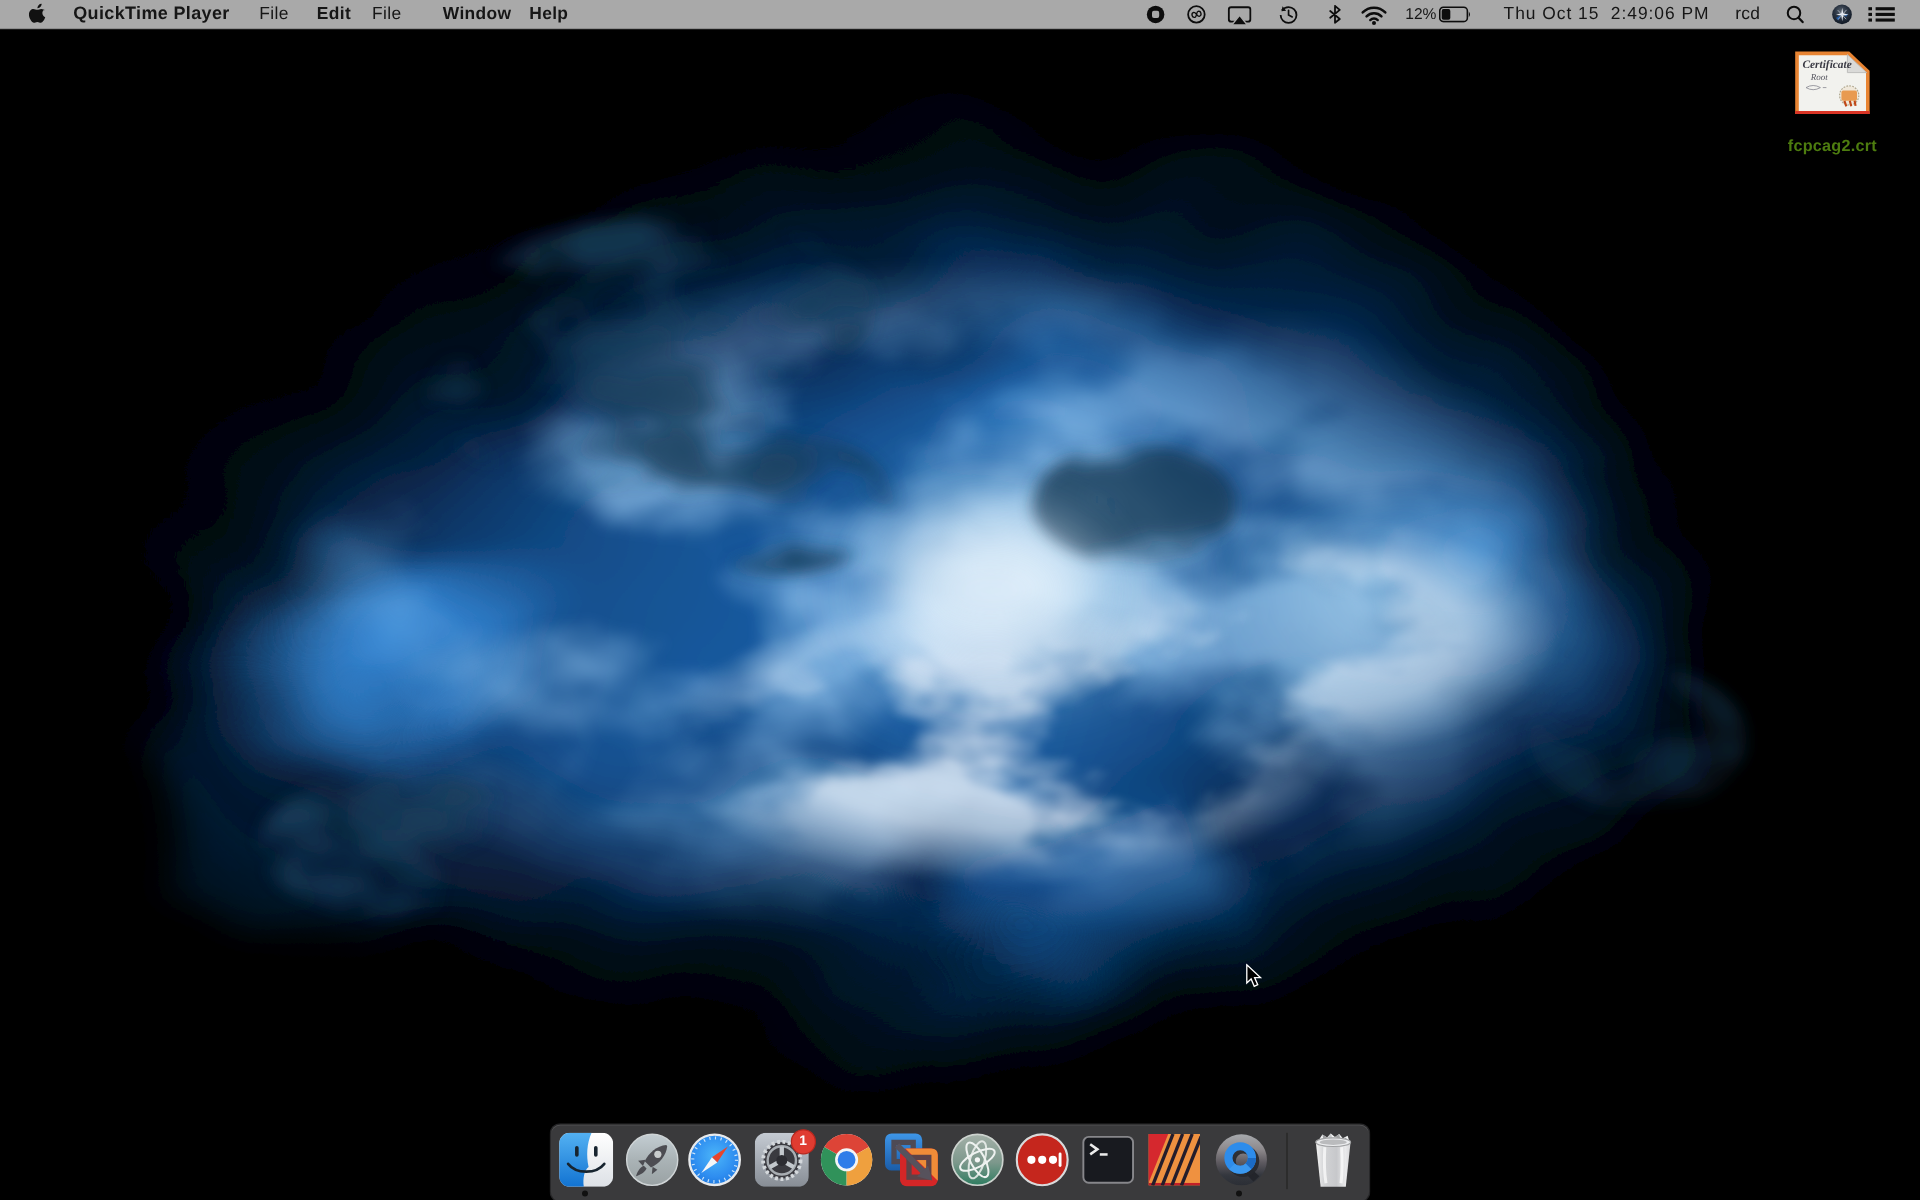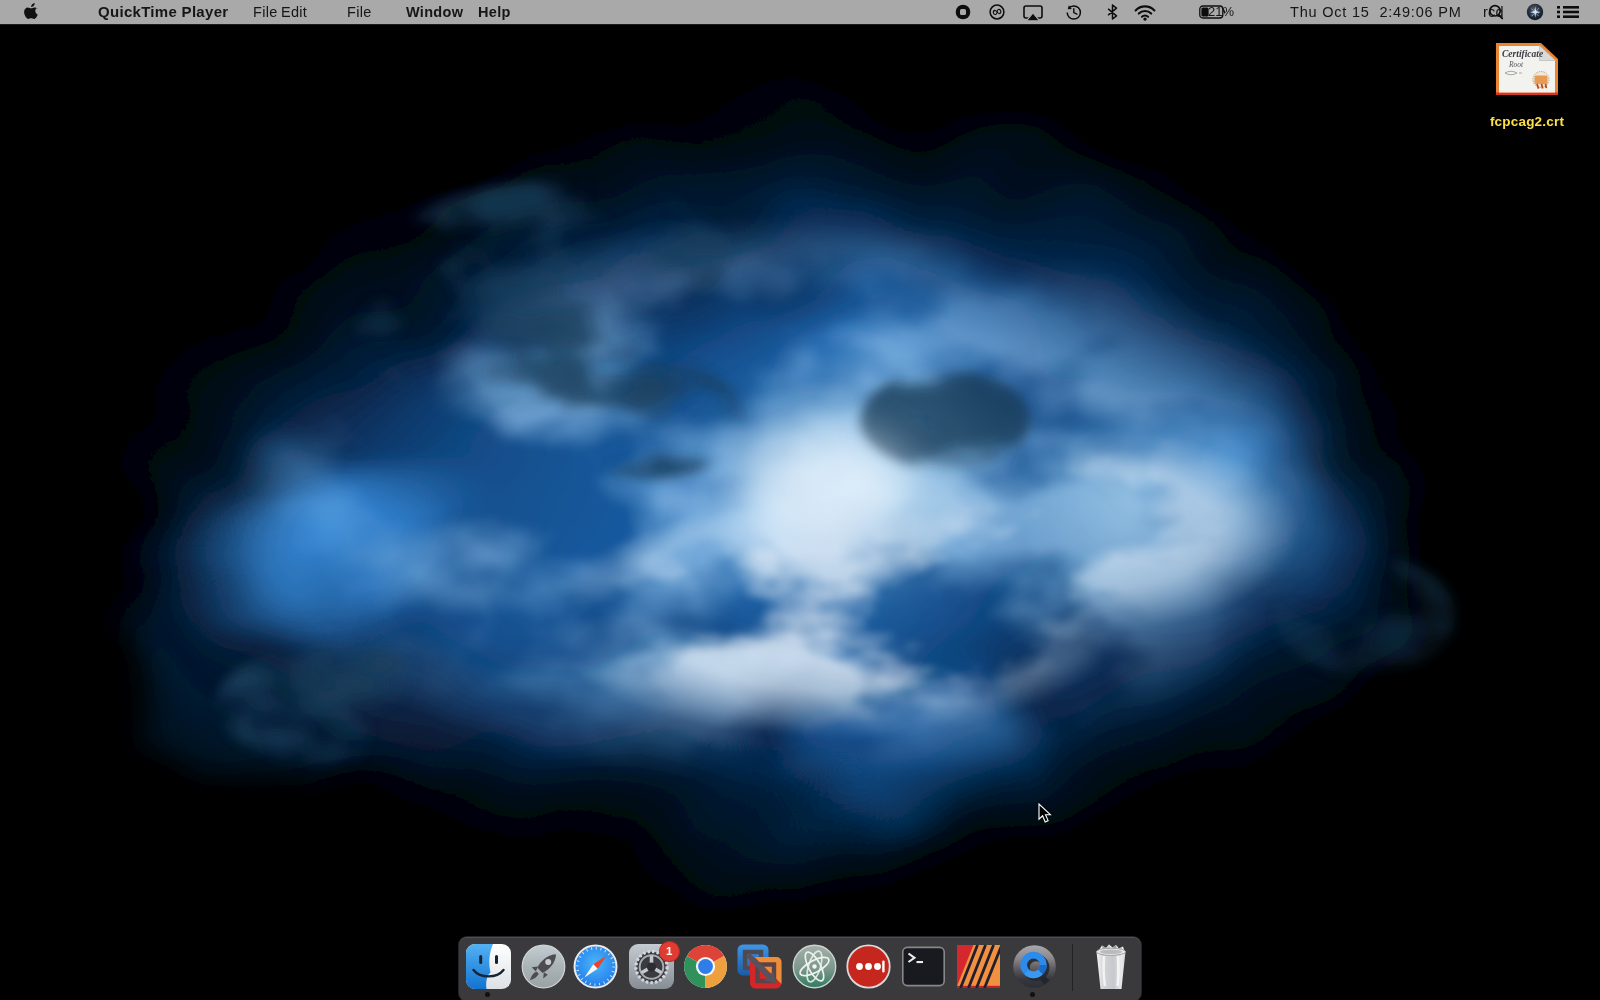--- a/index.html
+++ b/index.html
@@ -1,24 +1,24 @@
 <!DOCTYPE html>
 <html><head>
 <meta charset="utf-8">
 <style>
 html,body{margin:0;padding:0;width:1600px;height:1000px;overflow:hidden;background:#000;}
 body{font-family:"Liberation Sans",sans-serif;position:relative;}
 #wall{position:absolute;left:0;top:0;width:1600px;height:1000px;}
 
 #menubar{position:absolute;left:0;top:0;width:1600px;height:24px;background:#a9a9a9;border-bottom:1px solid #1c1c1c;z-index:20;}
-.mitem{position:absolute;top:0;line-height:24px;color:#161616;font-size:14.5px;letter-spacing:0.3px;margin-left:37px;}
+.mitem{position:absolute;top:0;line-height:24px;color:#161616;font-size:14.5px;letter-spacing:0.3px;}
 .micon{position:absolute;top:0;height:24px;display:flex;align-items:center;justify-content:center;}
 
 #certicon{position:absolute;left:1495px;top:42px;width:65px;height:54px;}
-#certlabel{position:absolute;left:1457px;top:114px;width:140px;text-align:center;color:#fde047;font-size:13.5px;font-weight:bold;letter-spacing:0.2px;text-shadow:0 1px 2px #000;}
+#certlabel{position:absolute;left:1457px;top:114px;width:140px;text-align:center;color:#4d7c0f;font-size:13.5px;font-weight:bold;letter-spacing:0.2px;text-shadow:0 1px 2px #000;}
 
 #dock{position:absolute;left:458px;top:936px;width:684px;height:66px;background:#3a3a3c;border-radius:9px;border:1px solid rgba(0,0,0,0.35);box-shadow:inset 0 1px 0 rgba(255,255,255,0.12);box-sizing:border-box;z-index:15;}
 .dicon{position:absolute;top:944px;width:45px;height:45px;z-index:16;}
 .ddot{position:absolute;top:992px;width:5px;height:5px;border-radius:50%;background:#111;z-index:16;}
 #dsep{position:absolute;left:1072px;top:944px;width:1px;height:47px;background:#232323;z-index:16;}
 
 #cursor{position:absolute;left:1038px;top:803px;z-index:30;}
 </style>
 </head>
 <body>
@@ -127,21 +127,21 @@
 </svg>
 
 <div id="menubar">
   <div class="micon" style="left:23px;width:16px;">
     <svg width="15" height="18" viewBox="0 0 15 18">
       <path fill="#111" d="M10.7 0c.1 1-.3 2-.9 2.7-.6.7-1.6 1.3-2.6 1.2-.1-1 .4-2 1-2.6C8.8.6 9.8.1 10.7 0zM13.9 6.1c-.9-1.1-2.2-1.7-3.4-1.7-1.6 0-2.3.8-3.4.8-1.1 0-2-.8-3.3-.8C2.1 4.4.1 5.9.1 9.1c0 3.2 2.6 6.9 4.1 6.9 1 0 1.6-.7 2.9-.7 1.3 0 1.8.7 2.9.7 1.5 0 3.2-2.9 3.7-4.6-1.5-.6-2.4-2-2.4-3.5 0-1.3.7-2.3 1.6-2.8z"></path>
     </svg>
   </div>
   <div class="mitem" style="left:61px;font-weight:bold;font-size:15px;">QuickTime Player</div>
   <div class="mitem" style="left:216px;">File</div>
-  <div class="mitem" style="left:244px;">Edit</div>
+  <div class="mitem" style="left:264px;font-weight:bold;">Edit</div>
   <div class="mitem" style="left:310px;">File</div>
   <div class="mitem" style="left:369px;font-weight:bold;">Window</div>
   <div class="mitem" style="left:441px;font-weight:bold;">Help</div>
 
   <div class="micon" style="left:955px;width:16px;">
     <svg width="16" height="16" viewBox="0 0 16 16">
         <circle cx="8" cy="8" r="7.3" fill="#0d0d0d"></circle>
         <rect x="5" y="5" width="6" height="6" rx="1.6" fill="#a9a9a9"></rect>
       </svg>
   </div>
@@ -172,21 +172,21 @@
   <div class="micon" style="left:1134px;width:22px;">
     <svg width="22" height="17" viewBox="0 0 22 17">
         <g fill="none" stroke="#0d0d0d" stroke-linecap="round">
           <path d="M1.6 6.4 C4 3.9 7.3 2.4 11 2.4 C14.7 2.4 18 3.9 20.4 6.4" stroke-width="2.1"></path>
           <path d="M4.8 9.6 C6.4 8 8.6 7 11 7 C13.4 7 15.6 8 17.2 9.6" stroke-width="2.1"></path>
           <path d="M7.9 12.7 C8.7 11.9 9.8 11.4 11 11.4 C12.2 11.4 13.3 11.9 14.1 12.7" stroke-width="2"></path>
         </g>
         <circle cx="11" cy="15.1" r="1.7" fill="#0d0d0d"></circle>
       </svg>
   </div>
-  <div class="mitem" style="left:1171px;font-size:13px;letter-spacing:0;">21%</div>
+  <div class="mitem" style="left:1171px;font-size:13px;letter-spacing:0;">12%</div>
   <div class="micon" style="left:1199px;width:28px;">
     <svg width="28" height="14" viewBox="0 0 28 14">
         <rect x="0.8" y="1" width="23" height="12" rx="3" fill="none" stroke="#0d0d0d" stroke-width="1.3"></rect>
         <rect x="2.4" y="2.6" width="7.2" height="8.8" rx="1.5" fill="#0d0d0d"></rect>
         <path d="M25 4.6 q2 2.4 0 4.8 z" fill="#0d0d0d"></path>
       </svg>
   </div>
   <div class="mitem" style="left:1253px;font-size:14.5px;letter-spacing:0.8px;text-align:center;">Thu Oct 15&nbsp;&nbsp;2:49:06 PM</div>
   <div class="mitem" style="left:1446px;font-size:14.5px;letter-spacing:0.2px;">rcd</div>
   <div class="micon" style="left:1488px;width:16px;">

